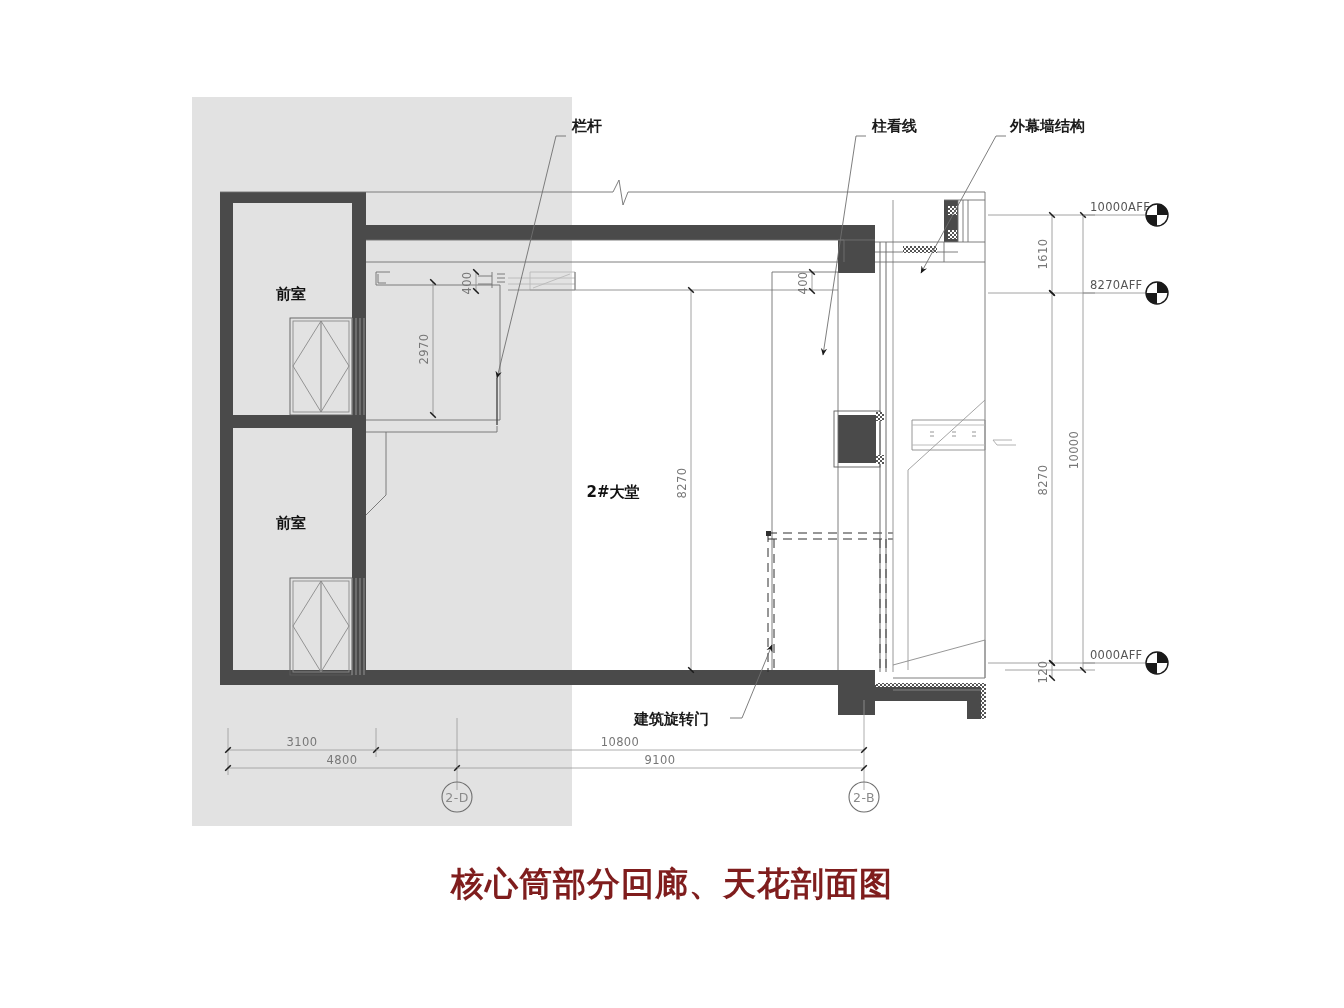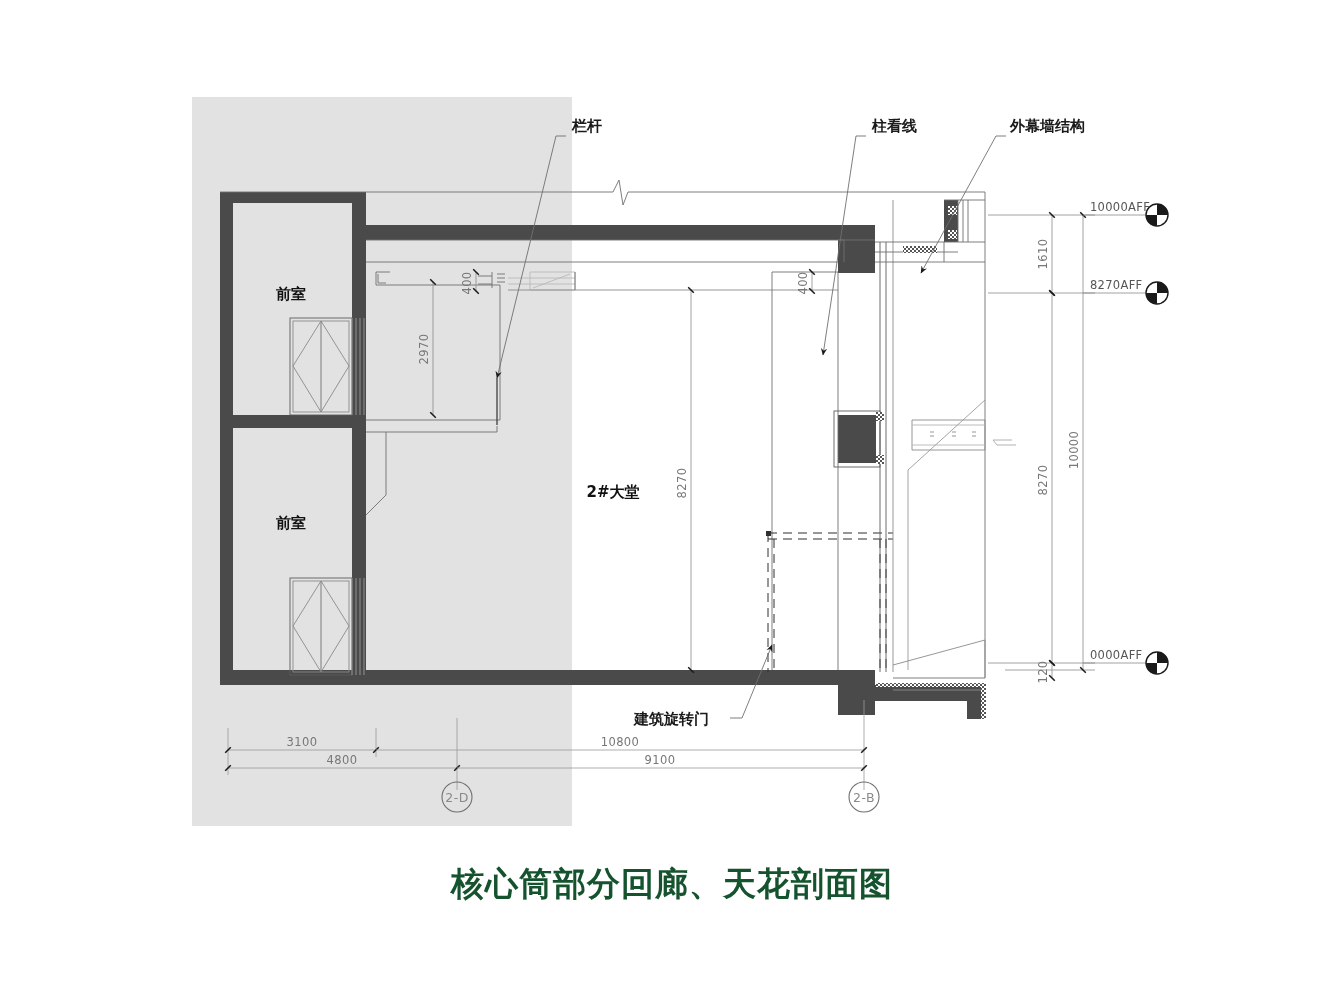--- a/index.html
+++ b/index.html
@@ -34,21 +34,21 @@
     top: 862px;
     width: 1344px;
     text-align: center;
     pointer-events: none;
   }
   .title-text {
     font-family: "DejaVu Sans", "Liberation Sans", sans-serif;
     font-size: 33px;
     font-weight: bold;
     letter-spacing: 1px;
-    color: #14532d;
+    color: #7f1d1d;
     white-space: nowrap;
   }
   text {
     font-family: "DejaVu Sans", "Liberation Sans", sans-serif;
   }
   .lbl-cn {
     font-size: 15px;
     fill: #1a1a1a;
     font-weight: bold;
   }

